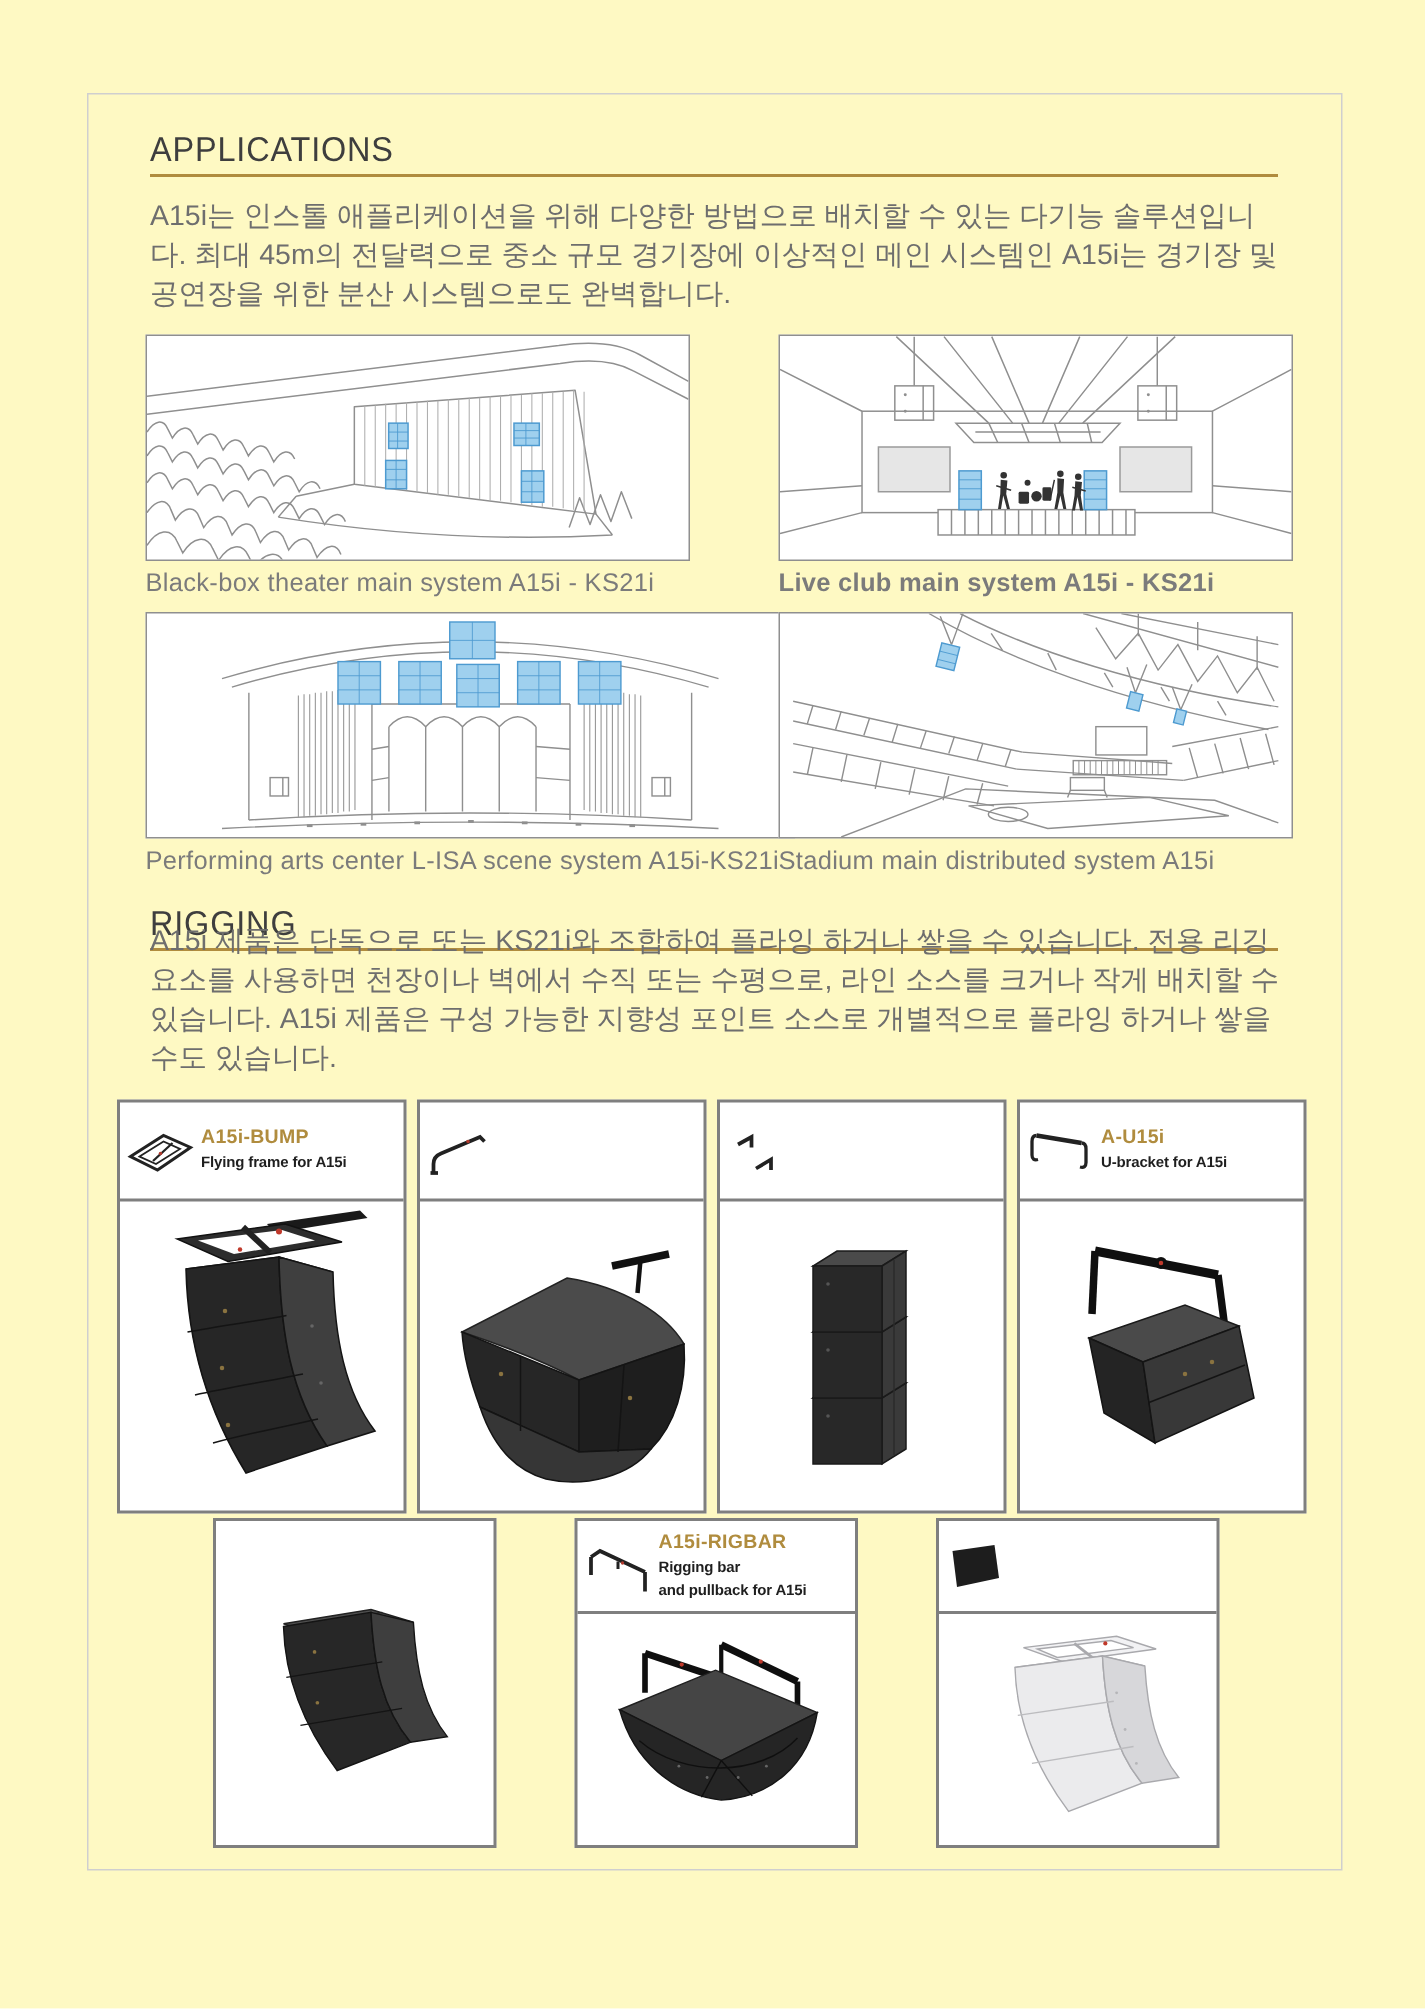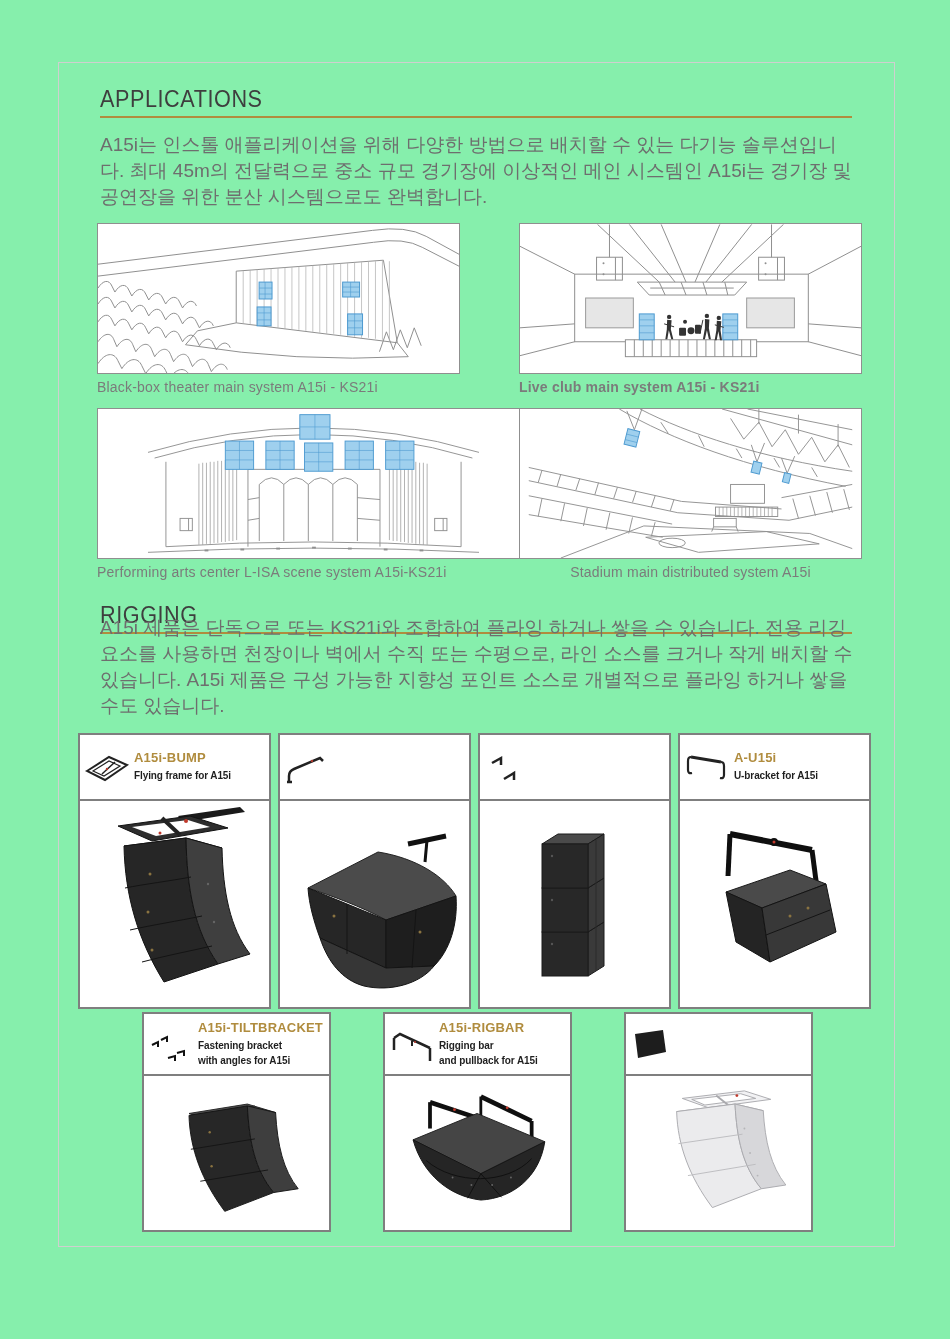--- a/index.html
+++ b/index.html
@@ -1,36 +1,36 @@
 <!DOCTYPE html>
 <html><head>
 <meta charset="utf-8">
 <style>
   html,body{margin:0;padding:0;background:#ffffff;}
   body{font-family:"Liberation Sans",sans-serif;}
-  .page{position:relative;width:950px;height:1339px;background:#86efac;overflow:hidden;}
+  .page{position:relative;width:950px;height:1339px;background:#fef9c3;overflow:hidden;}
   .frame{position:absolute;left:58px;top:62px;width:835px;height:1183px;border:1px solid #cfcfcf;}
   .sec-title{position:absolute;font-size:23px;font-weight:400;color:#3e3e3e;letter-spacing:.6px;transform:scaleX(.94);transform-origin:left;white-space:nowrap;}
   #app-title{left:100px;top:86px;}
   #rig-title{left:100px;top:602px;}
   .rule{position:absolute;left:100px;width:752px;height:2px;}
   #app-rule{top:116px;}
   #rig-rule{top:632px;}
   .intro{position:absolute;left:100px;width:758px;font-size:19px;line-height:26px;color:#6e6e6e;}
   #app-intro{top:132px;}
   #rig-intro{top:615px;}
   #figures{position:absolute;left:97px;top:223px;width:765px;height:370px;}
   .fig{position:absolute;}
   #fig-0{left:0;top:0;width:363px;}
   #fig-1{left:422px;top:0;width:343px;font-weight:bold;}
   #fig-2{left:0;top:185px;width:433px;}
-  #fig-3{left:422px;top:185px;width:343px;text-align:center;}
+  #fig-3{left:422px;top:185px;width:343px;}
   .fig-box{border:1.5px solid #8f8f8f;height:149px;background:#fff;box-sizing:content-box;}
   .fig-box svg{display:block;width:100%;height:100%;}
-  .fig-cap{margin-top:5px;font-size:14px;color:#7b7b7b;letter-spacing:.2px;}
+  .fig-cap{margin-top:5px;font-size:17px;color:#7b7b7b;letter-spacing:.2px;}
   #prod-row1{position:absolute;left:78px;top:733px;display:flex;gap:7px;align-items:flex-end;}
   #prod-row2{position:absolute;left:142px;top:1012px;display:flex;gap:52px;}
   .pcard{width:193px;height:276px;border:2px solid #7f7f7f;background:#fff;box-sizing:border-box;display:flex;flex-direction:column;}
   .pcard.short{width:189px;height:220px;}
   .phead{height:64px;flex:none;border-bottom:2px solid #7f7f7f;display:flex;align-items:center;}
   .pcard.short .phead{height:60px;}
   .picon{width:54px;flex:none;display:flex;justify-content:center;align-items:center;}
   .ptext{flex:1;padding-right:3px;}
   .pname{font-size:13px;font-weight:bold;color:#B08C3E;letter-spacing:.2px;margin-bottom:3px;white-space:nowrap;}
   .pdesc{font-size:10px;font-weight:bold;color:#1f1f1f;line-height:1.55;white-space:pre-line;letter-spacing:-.1px;}
@@ -346,37 +346,20 @@
             <circle cx="118" cy="104" r="1.5" fill="#8a7340"></circle>
           <path d="M76,131 L140,106" stroke="#141414" fill="none"></path>
         </svg>
       </div>
     </div>
   </div>
 
   <div id="prod-row2">
 
     <div class="pcard short">
-      <div class="phead">
-        <div class="picon">
-          <svg width="46" height="38" viewBox="0 0 46 38">
-            <g fill="none" stroke="#111" stroke-width="2">
-              <path d="M4,20 l6,-3 l0,5"></path>
-                <path d="M13,15 l6,-3 l0,5"></path>
-              <path d="M20,33 l7,-2 l0,5"></path>
-                <path d="M29,28 l7,-2 l0,5"></path>
-            </g>
-          </svg>
-        </div>
-        <div class="ptext">
-          <div class="pname">A15i-TILTBRACKET</div>
-          <div class="pdesc">Fastening bracket
-with angles for A15i</div>
-        </div>
-      </div>
       <div class="pbody">
         <svg width="160" height="140" viewBox="0 0 170 140">
           <polygon points="34,28 96,18 126,27 64,38" fill="#4f4f4f" stroke="#222"></polygon>
           <path d="M44,29 L104,20" stroke="#222" fill="none"></path>
           <path d="M34,30 L96,20 C98,58 104,88 124,112 L72,132 C48,100 35,66 34,30 Z" fill="#272727" stroke="#141414"></path>
           <path d="M96,20 L126,27 C128,62 134,88 150,108 L124,112 C104,88 98,58 96,20 Z" fill="#3e3e3e" stroke="#141414"></path>
           <path d="M36,66 L104,55 M46,100 L118,88" stroke="#141414" fill="none"></path>
           <circle cx="56" cy="48" r="1.3" fill="#8a7340"></circle>
             <circle cx="58" cy="84" r="1.3" fill="#8a7340"></circle>
         </svg>

